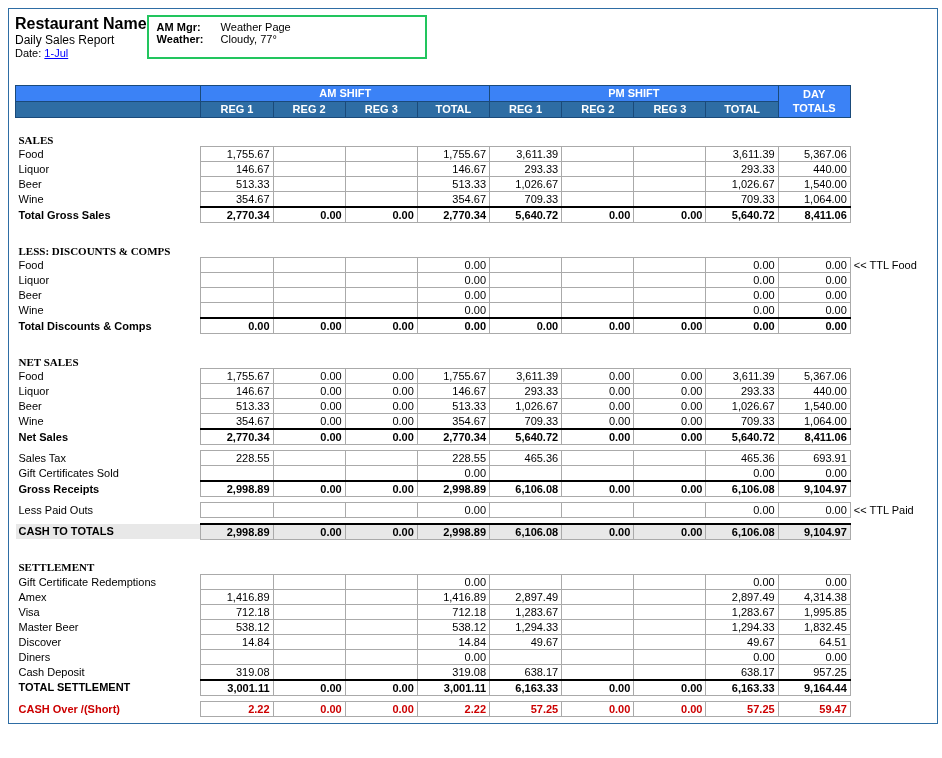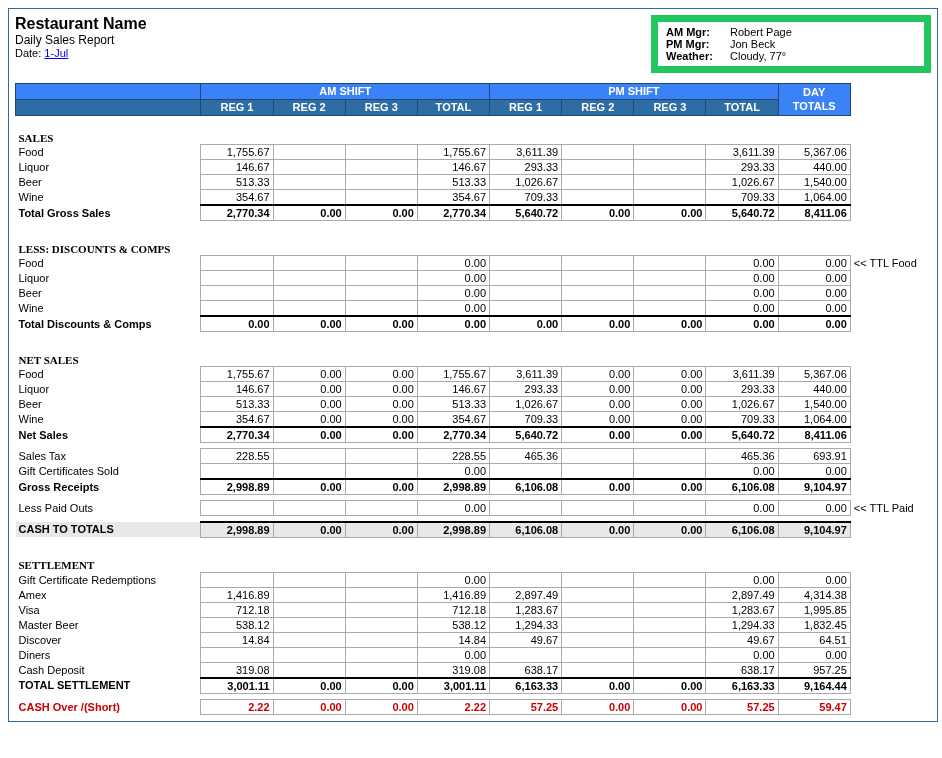--- a/index.html
+++ b/index.html
@@ -1,27 +1,27 @@
 <!DOCTYPE html>
 <html><head>
   <meta charset="utf-8">
   <style>
     * { margin: 0; padding: 0; box-sizing: border-box; }
     body { font-family: Arial, sans-serif; font-size: 11px; background: #fff; padding: 8px; }
     
     .page-container { border: 1px solid #2e6da4; padding: 6px; width: 930px; }
     
     
-    .header { display: flex; justify-content: space-between; margin-bottom: 10px; }
+    .header { display: flex; margin-bottom: 26px; }
     .header-left .restaurant-name { font-size: 16px; font-weight: bold; }
     .header-left .daily-sales { font-size: 12px; }
     .header-left .date-line { font-size: 11px; }
     .date-link { color: #0000ff; text-decoration: underline; cursor: pointer; }
     
-    .header-right { border: 7px solid #22c55e; padding: 4px 8px; min-width: 280px; }
+    .header-right { border: 2px solid #22c55e; padding: 4px 8px; min-width: 280px; }
     .mgr-row { display: flex; gap: 4px; }
     .mgr-label { font-weight: bold; min-width: 60px; }
     
     
     .main-table { width: 100%; border-collapse: collapse; }
     .main-table td, .main-table th { padding: 1px 3px; font-size: 11px; }
     
     
     .section-header td { font-weight: bold; padding-top: 16px; font-family: Liberation Serif, serif; }
     
@@ -59,25 +59,21 @@
       <div class="restaurant-name">Restaurant Name</div>
       <div class="daily-sales">Daily Sales Report</div>
       <div class="date-line">
         <span>Date:</span>
         <a class="date-link">1-Jul</a>
       </div>
     </div>
     <div class="header-right">
       <div class="mgr-row">
         <span class="mgr-label">AM Mgr:</span>
-        <span>Robert Page</span>
-      </div>
-      <div class="mgr-row">
-        <span class="mgr-label">PM Mgr:</span>
-        <span>Jon Beck</span>
+        <span>Weather Page</span>
       </div>
       <div class="mgr-row">
         <span class="mgr-label">Weather:</span>
         <span>Cloudy, 77°</span>
       </div>
     </div>
   </div>
 
   <table class="main-table">
     <colgroup>

